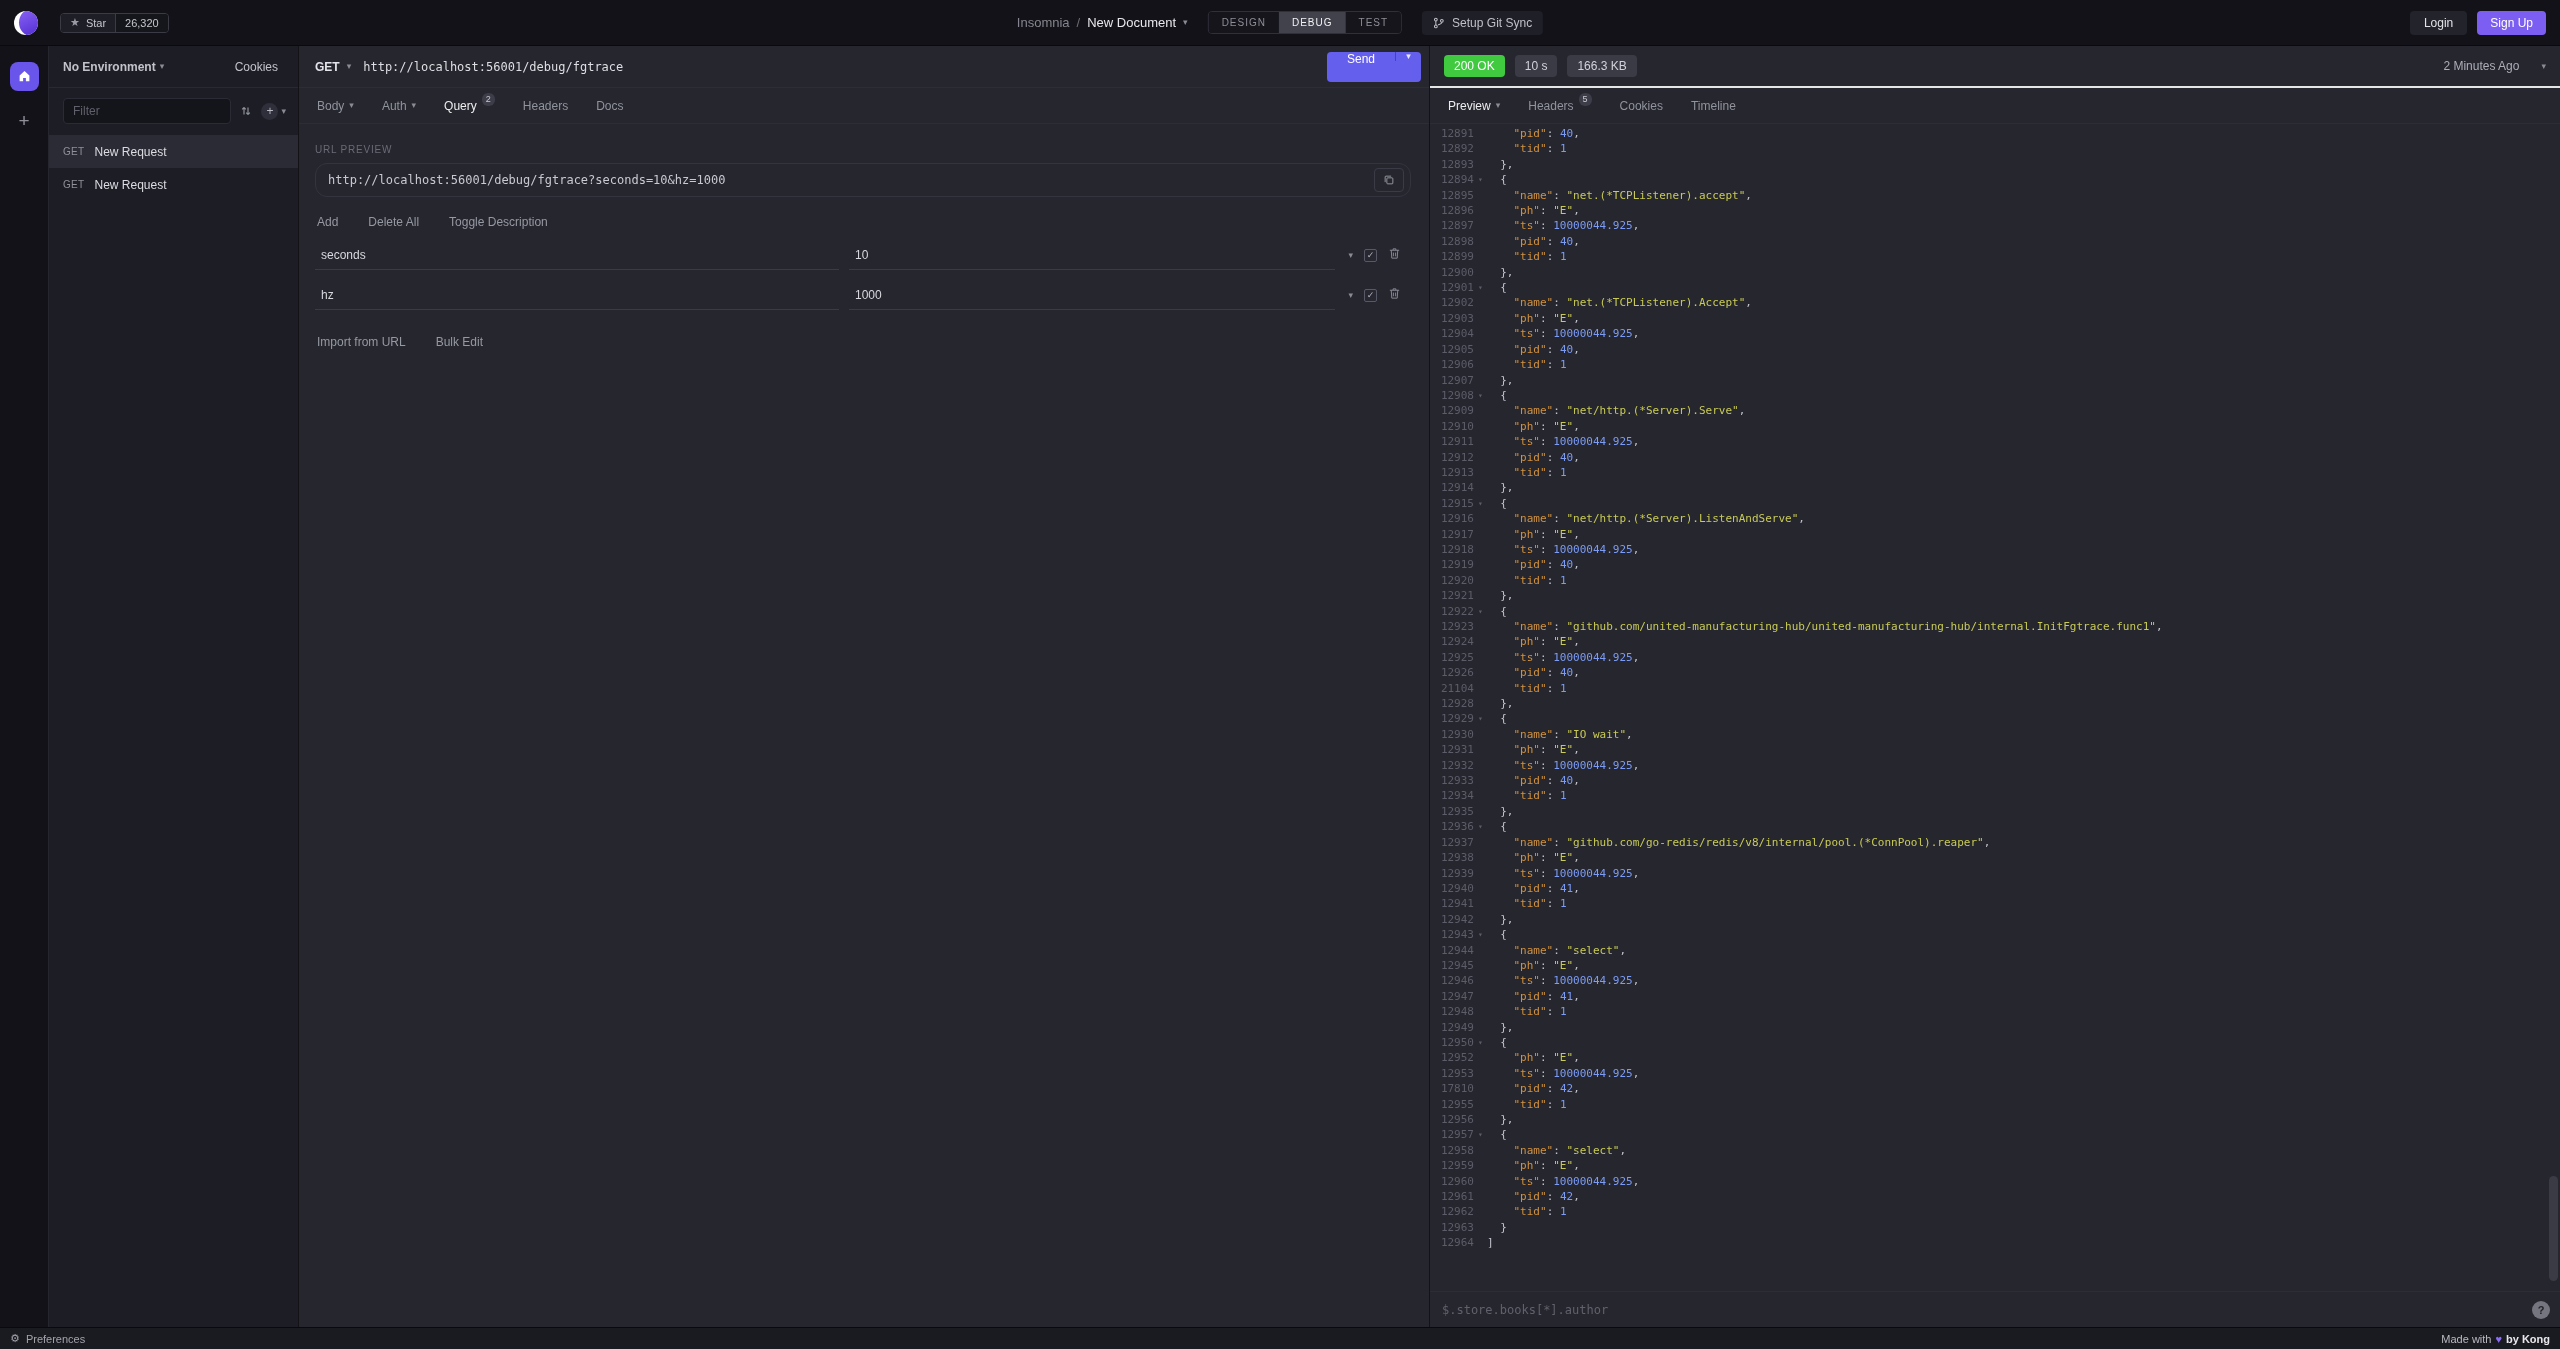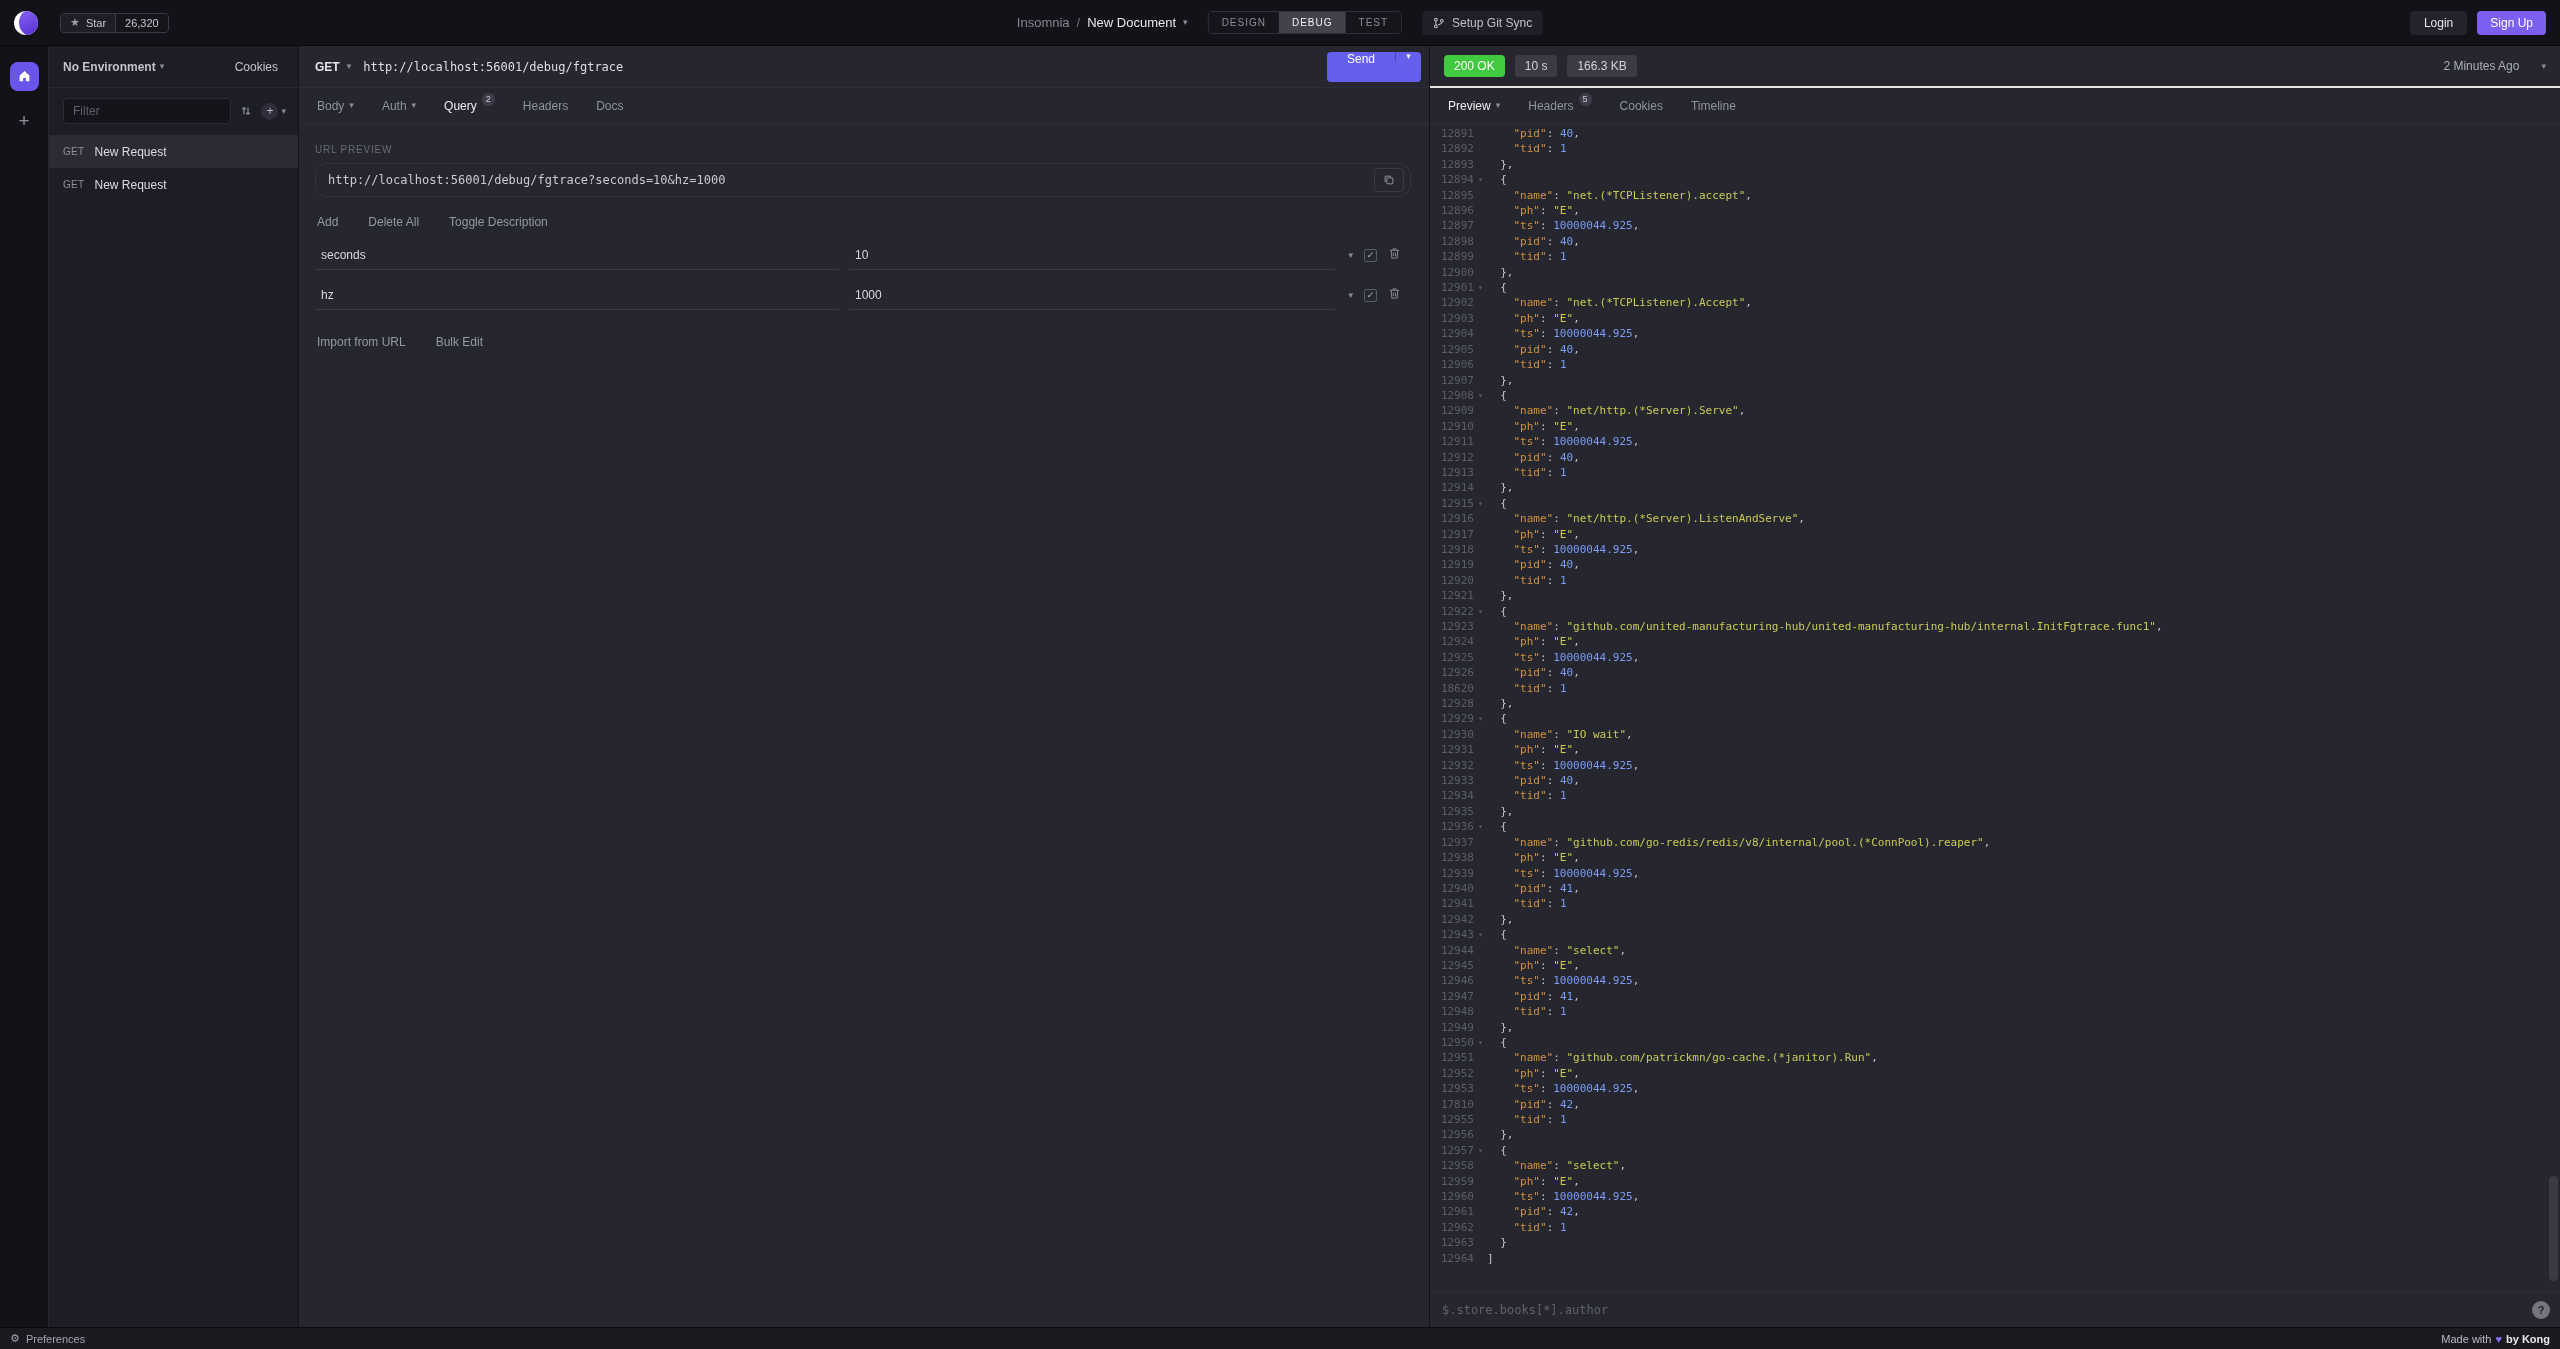--- a/index.html
+++ b/index.html
@@ -495,21 +495,21 @@
             <span class="ln">12925</span>
             <span class="fold"></span>
             <span class="src">    <span class="pn">"ts"</span><span class="pu">: </span><span class="num">10000044.925</span><span class="pu">,</span></span>
           </div>
           <div class="cl">
             <span class="ln">12926</span>
             <span class="fold"></span>
             <span class="src">    <span class="pn">"pid"</span><span class="pu">: </span><span class="num">40</span><span class="pu">,</span></span>
           </div>
           <div class="cl">
-            <span class="ln">18620</span>
+            <span class="ln">21104</span>
             <span class="fold"></span>
             <span class="src">    <span class="pn">"tid"</span><span class="pu">: </span><span class="num">1</span></span>
           </div>
           <div class="cl">
             <span class="ln">12928</span>
             <span class="fold"></span>
             <span class="src">  <span class="pu">},</span></span>
           </div>
           <div class="cl">
             <span class="ln">12929</span>
@@ -613,25 +613,20 @@
           </div>
           <div class="cl">
             <span class="ln">12949</span>
             <span class="fold"></span>
             <span class="src">  <span class="pu">},</span></span>
           </div>
           <div class="cl">
             <span class="ln">12950</span>
             <span class="fold">▾</span>
             <span class="src">  <span class="pu">{</span></span>
-          </div>
-          <div class="cl">
-            <span class="ln">12951</span>
-            <span class="fold"></span>
-            <span class="src">    <span class="pn">"name"</span><span class="pu">: </span><span class="str">"github.com/patrickmn/go-cache.(*janitor).Run"</span><span class="pu">,</span></span>
           </div>
           <div class="cl">
             <span class="ln">12952</span>
             <span class="fold"></span>
             <span class="src">    <span class="pn">"ph"</span><span class="pu">: </span><span class="str">"E"</span><span class="pu">,</span></span>
           </div>
           <div class="cl">
             <span class="ln">12953</span>
             <span class="fold"></span>
             <span class="src">    <span class="pn">"ts"</span><span class="pu">: </span><span class="num">10000044.925</span><span class="pu">,</span></span>

